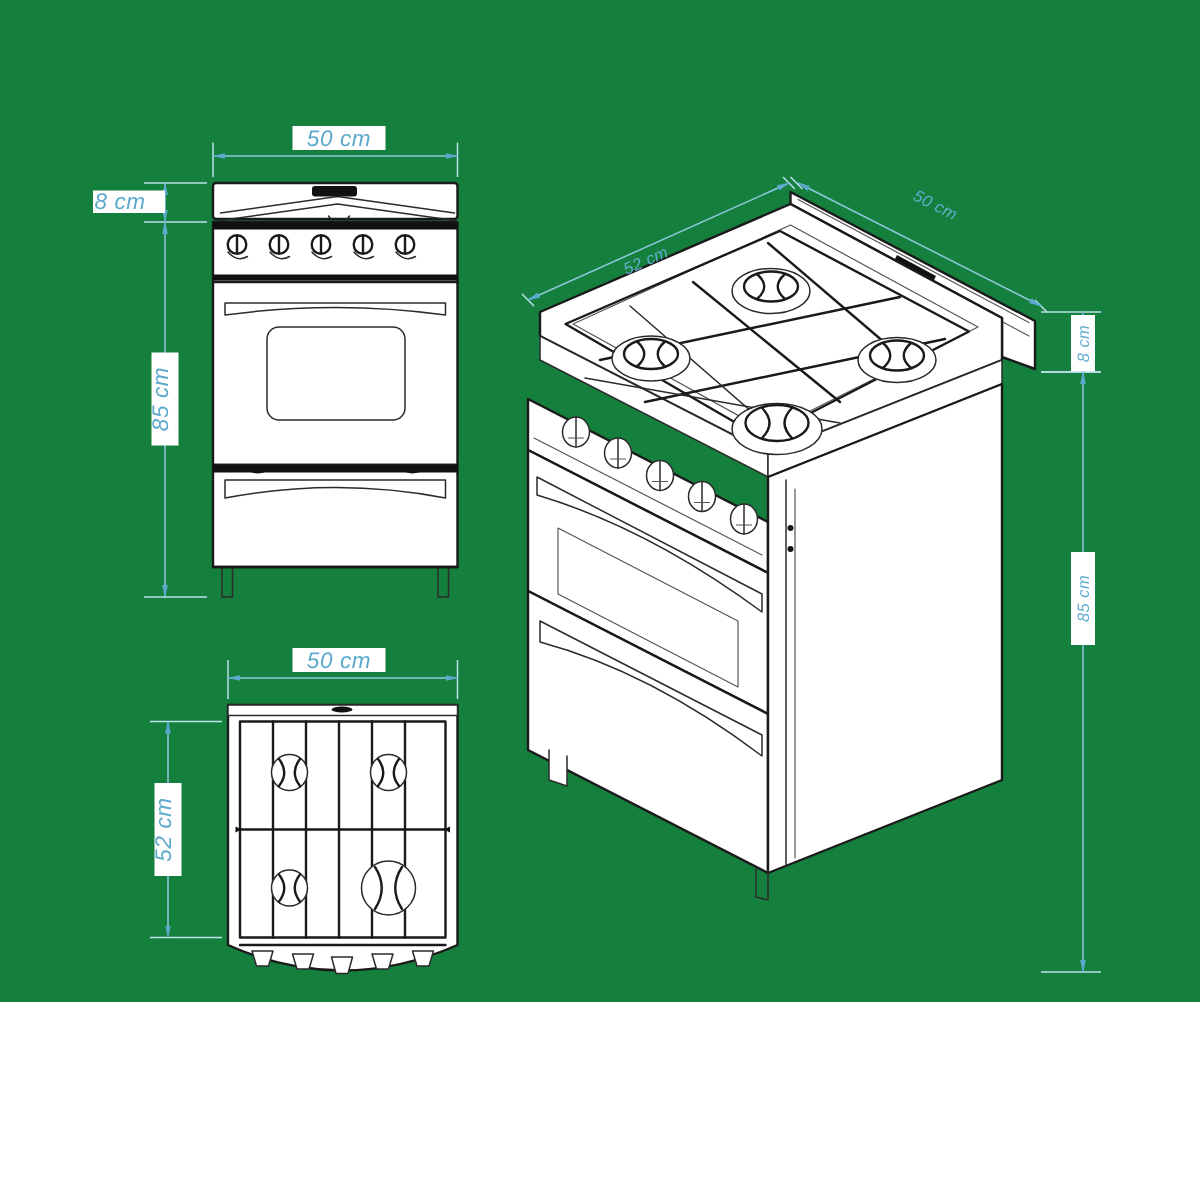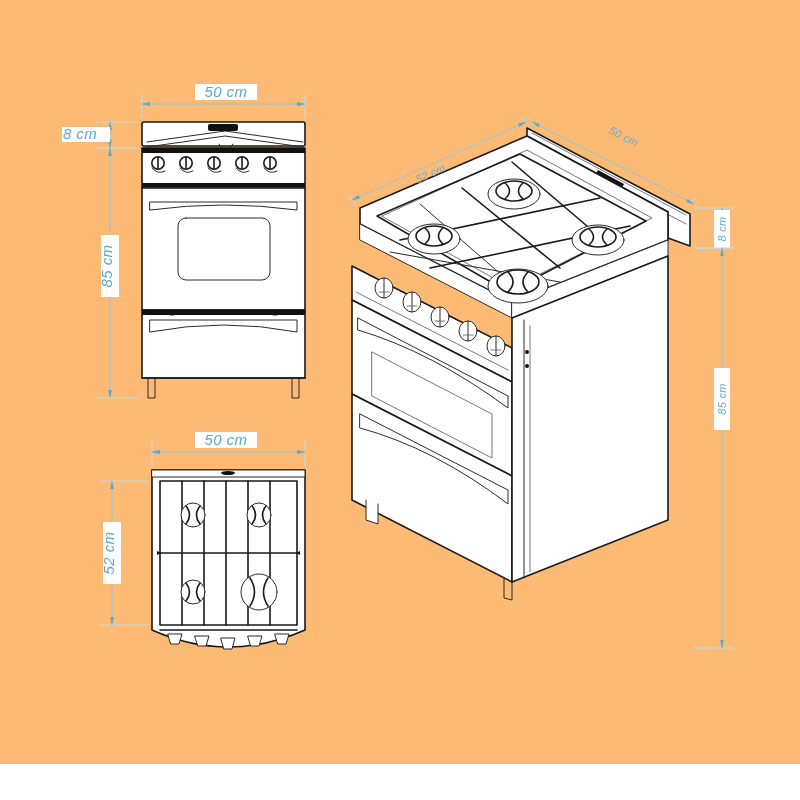--- a/index.html
+++ b/index.html
@@ -9,22 +9,22 @@
   }
   body {
     width: 800px;
     height: 800px;
     font-family: "Liberation Sans", sans-serif;
     overflow: hidden;
   }
   #sheet {
     position: relative;
     width: 800px;
-    height: 764px;
-    background: #fdba74;
+    height: 668px;
+    background: #15803d;
   }
   svg#drawing {
     position: absolute;
     top: 0;
     left: 0;
     width: 800px;
     height: 800px;
     display: block;
   }
   .dim-text {

